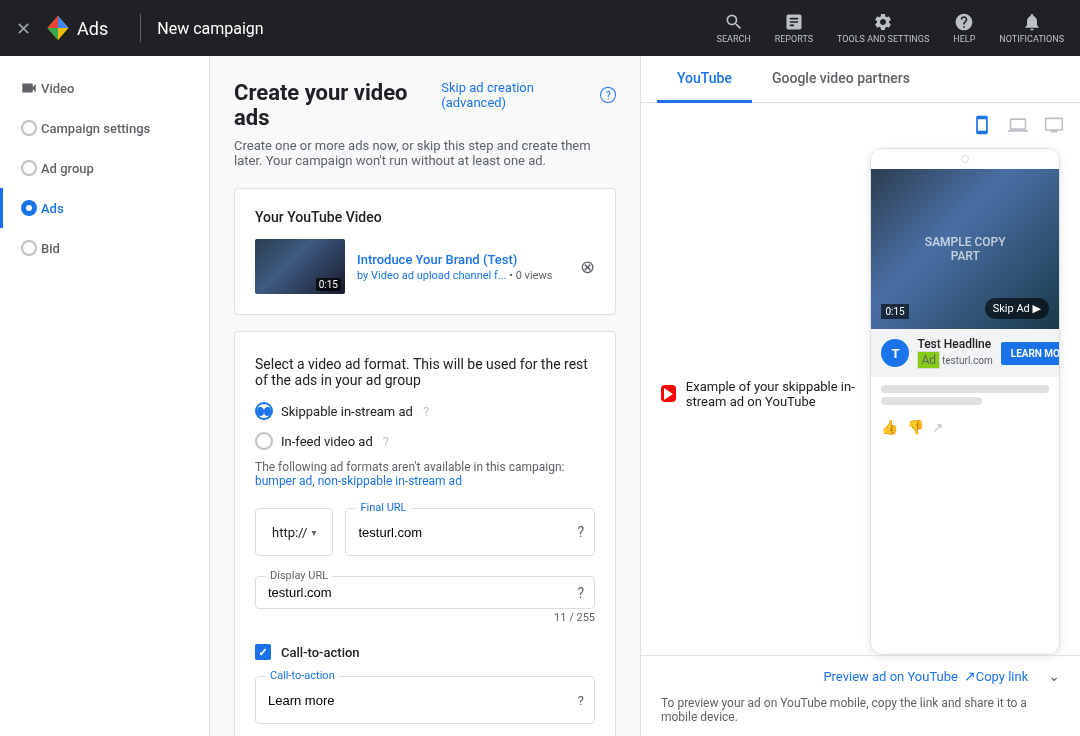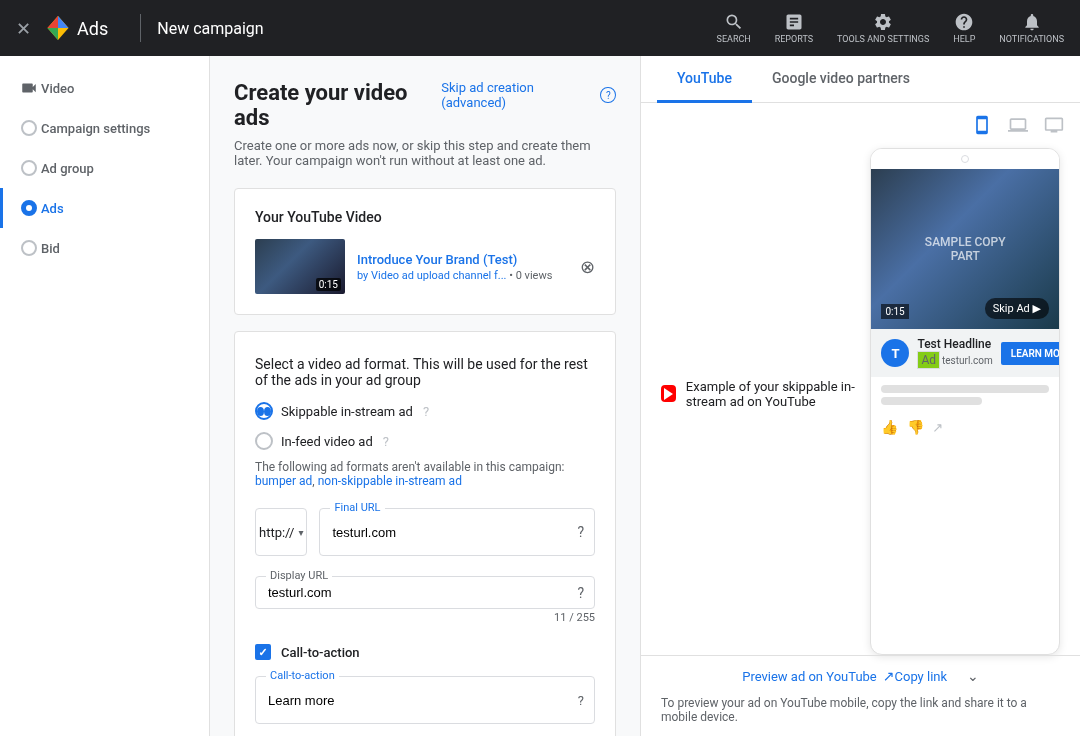--- a/index.html
+++ b/index.html
@@ -194,21 +194,21 @@
     .radio-help { color: #bdc1c6; font-size: 13px; cursor: pointer; margin-left: 2px; }
 
     .unavailable-text { font-size: 12px; color: #5f6368; margin-top: 10px; }
     .unavailable-text a { color: #1a73e8; cursor: pointer; }
 
     
     .url-row { display: flex; gap: 12px; margin-top: 20px; align-items: stretch; }
     .url-protocol {
       border: 1px solid #dadce0;
       border-radius: 4px;
-      padding: 0 3px;
+      padding: 0 16px;
       display: flex; align-items: center; gap: 4px;
       font-size: 13px; color: #202124;
       cursor: pointer;
       white-space: nowrap;
       height: 48px;
     }
     .url-protocol .chevron { font-size: 10px; color: #5f6368; }
     .field-wrap {
       flex: 1;
       position: relative;
@@ -493,21 +493,21 @@
       display: flex;
       align-items: center;
       padding: 6px 10px;
       gap: 10px;
     }
     .action-icons { display: flex; gap: 8px; align-items: center; color: #bdc1c6; font-size: 14px; }
 
     
     .preview-link-row {
       display: flex;
-      justify-content: center;
+      justify-content: flex-end;
       align-items: center;
       padding: 12px 20px;
       border-top: 1px solid #e0e0e0;
     }
     .preview-link {
       display: flex;
       align-items: center;
       gap: 6px;
       color: #1a73e8;
       font-size: 13px;

